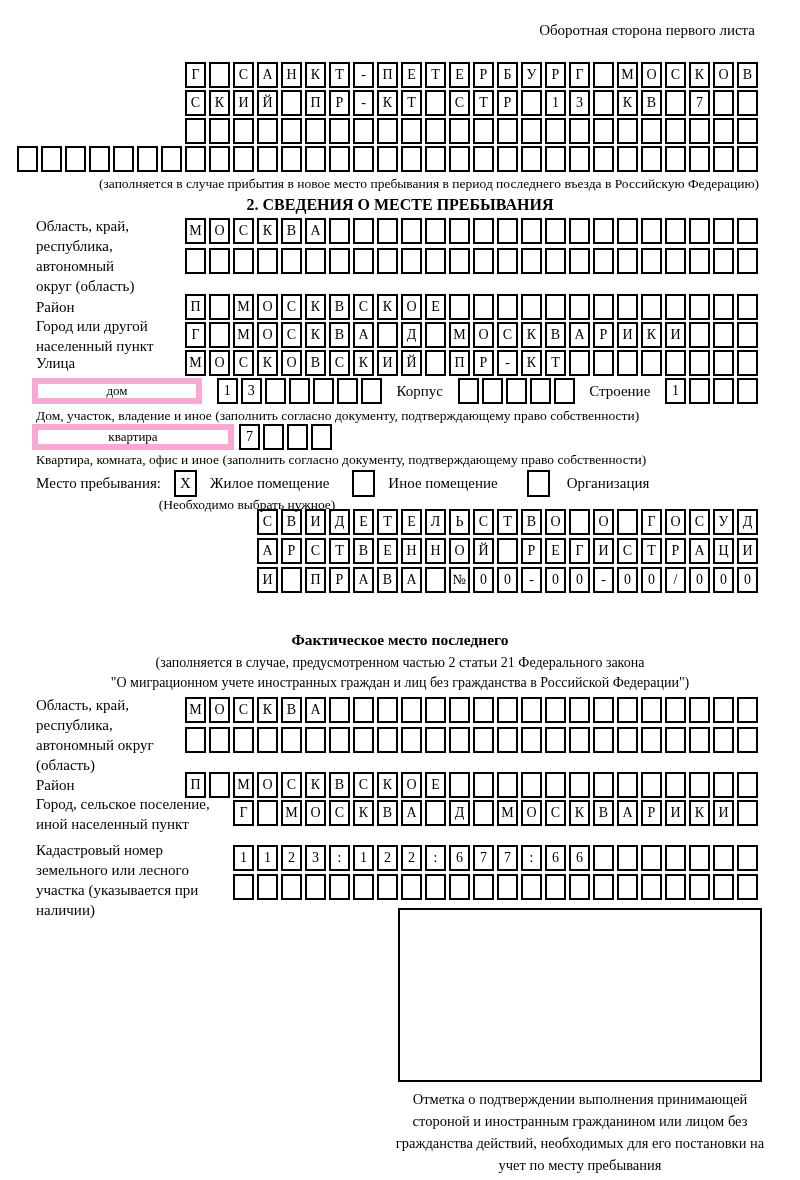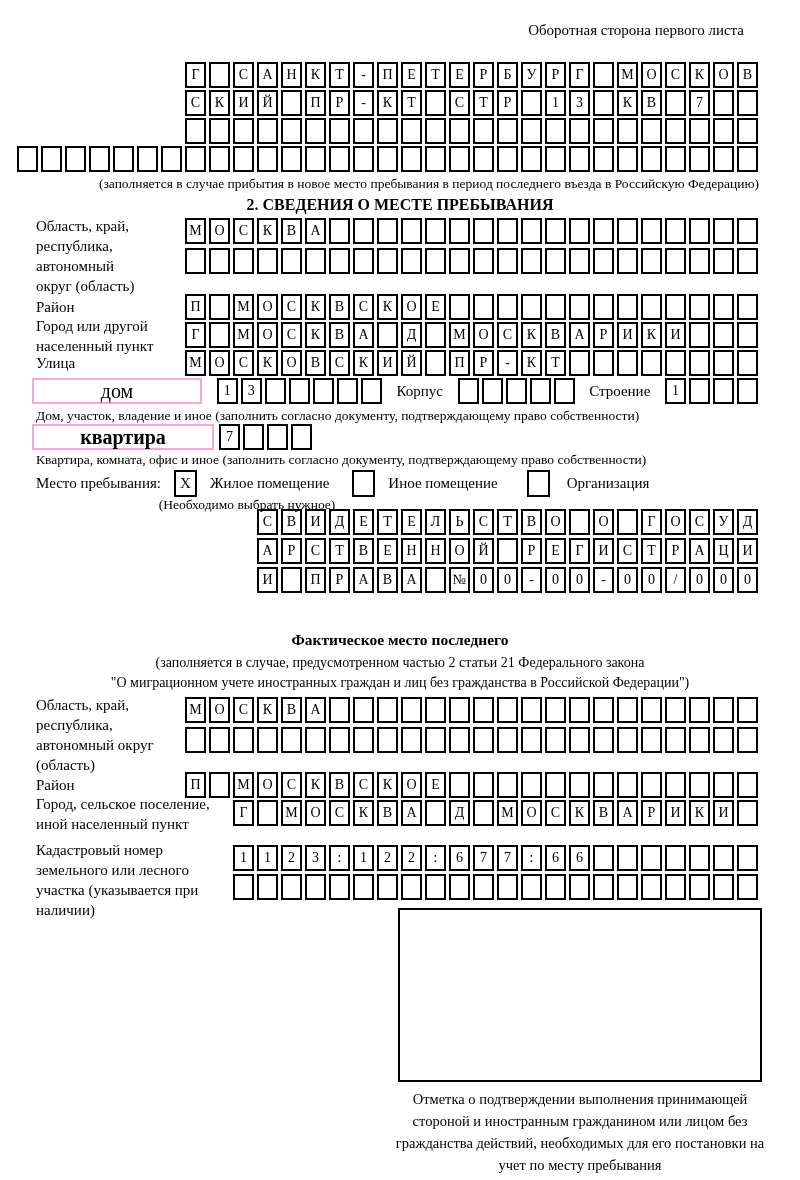--- a/index.html
+++ b/index.html
@@ -19,40 +19,40 @@
   .subtitle { font-weight:bold; font-size:15.5px; text-align:center; width:100%; }
   .note { font-size:13.5px; }
   .note-c { text-align:center; width:100%; font-size:13.5px; }
   .cells { display:flex; gap:3px; }
   .cell {
     width:21px; height:26px; box-sizing:border-box;
     border:2px solid #000; flex:0 0 auto;
     font-size:14px; line-height:22px; text-align:center;
   }
   .word-box {
-    height:26px; box-sizing:border-box; border:2px solid #f9a8d4;
+    height:26px; box-sizing:border-box; border:6px solid #f9a8d4;
     display:flex; align-items:center; justify-content:center;
-    flex:0 0 auto; font-size:20px;
+    flex:0 0 auto; font-size:13px;
   }
   .chk {
     width:23px; height:27px; box-sizing:border-box; border:2px solid #000;
     text-align:center; line-height:23px; font-size:15px; flex:0 0 auto;
   }
   .hrow { display:flex; align-items:center; justify-content:space-between; }
   .frow { display:flex; align-items:center; gap:5px; }
   .stay-row { display:flex; align-items:center; gap:13px; }
   .stamp-box { box-sizing:border-box; border:2px solid #000; background:#fff; }
   .cap { font-size:14.5px; line-height:22px; text-align:center; }
 </style>
 </head>
 <body>
 
 <div class="page">
 
-  <div class="abs corner" style="top:22px; right:56px;">Оборотная сторона первого листа</div>
+  <div class="abs corner" style="top:22px; right:45px;">Оборотная сторона первого листа</div>
 
   <div class="abs cells" style="top:62px; right:42px;">
       <span class="cell">Г</span>
       <span class="cell"></span>
       <span class="cell">С</span>
       <span class="cell">А</span>
       <span class="cell">Н</span>
       <span class="cell">К</span>
       <span class="cell">Т</span>
       <span class="cell">-</span>
@@ -323,21 +323,21 @@
     <div class="cells">
         <span class="cell">1</span>
         <span class="cell"></span>
         <span class="cell"></span>
         <span class="cell"></span>
       </div>
   </div>
   <div class="abs note" style="top:408px; left:36px;">Дом, участок, владение и иное (заполнить согласно документу, подтверждающему право собственности)</div>
 
   <div class="abs frow" style="top:424px; left:32px;">
-    <div class="word-box" style="width:182px;font-weight:bold;">квартира</div>
+    <div class="word-box" style="width:202px;">квартира</div>
     <div class="cells">
         <span class="cell">7</span>
         <span class="cell"></span>
         <span class="cell"></span>
         <span class="cell"></span>
       </div>
   </div>
   <div class="abs note" style="top:452px; left:36px;">Квартира, комната, офис и иное (заполнить согласно документу, подтверждающему право собственности)</div>
 
   <div class="abs stay-row" style="top:470px; left:36px;">

